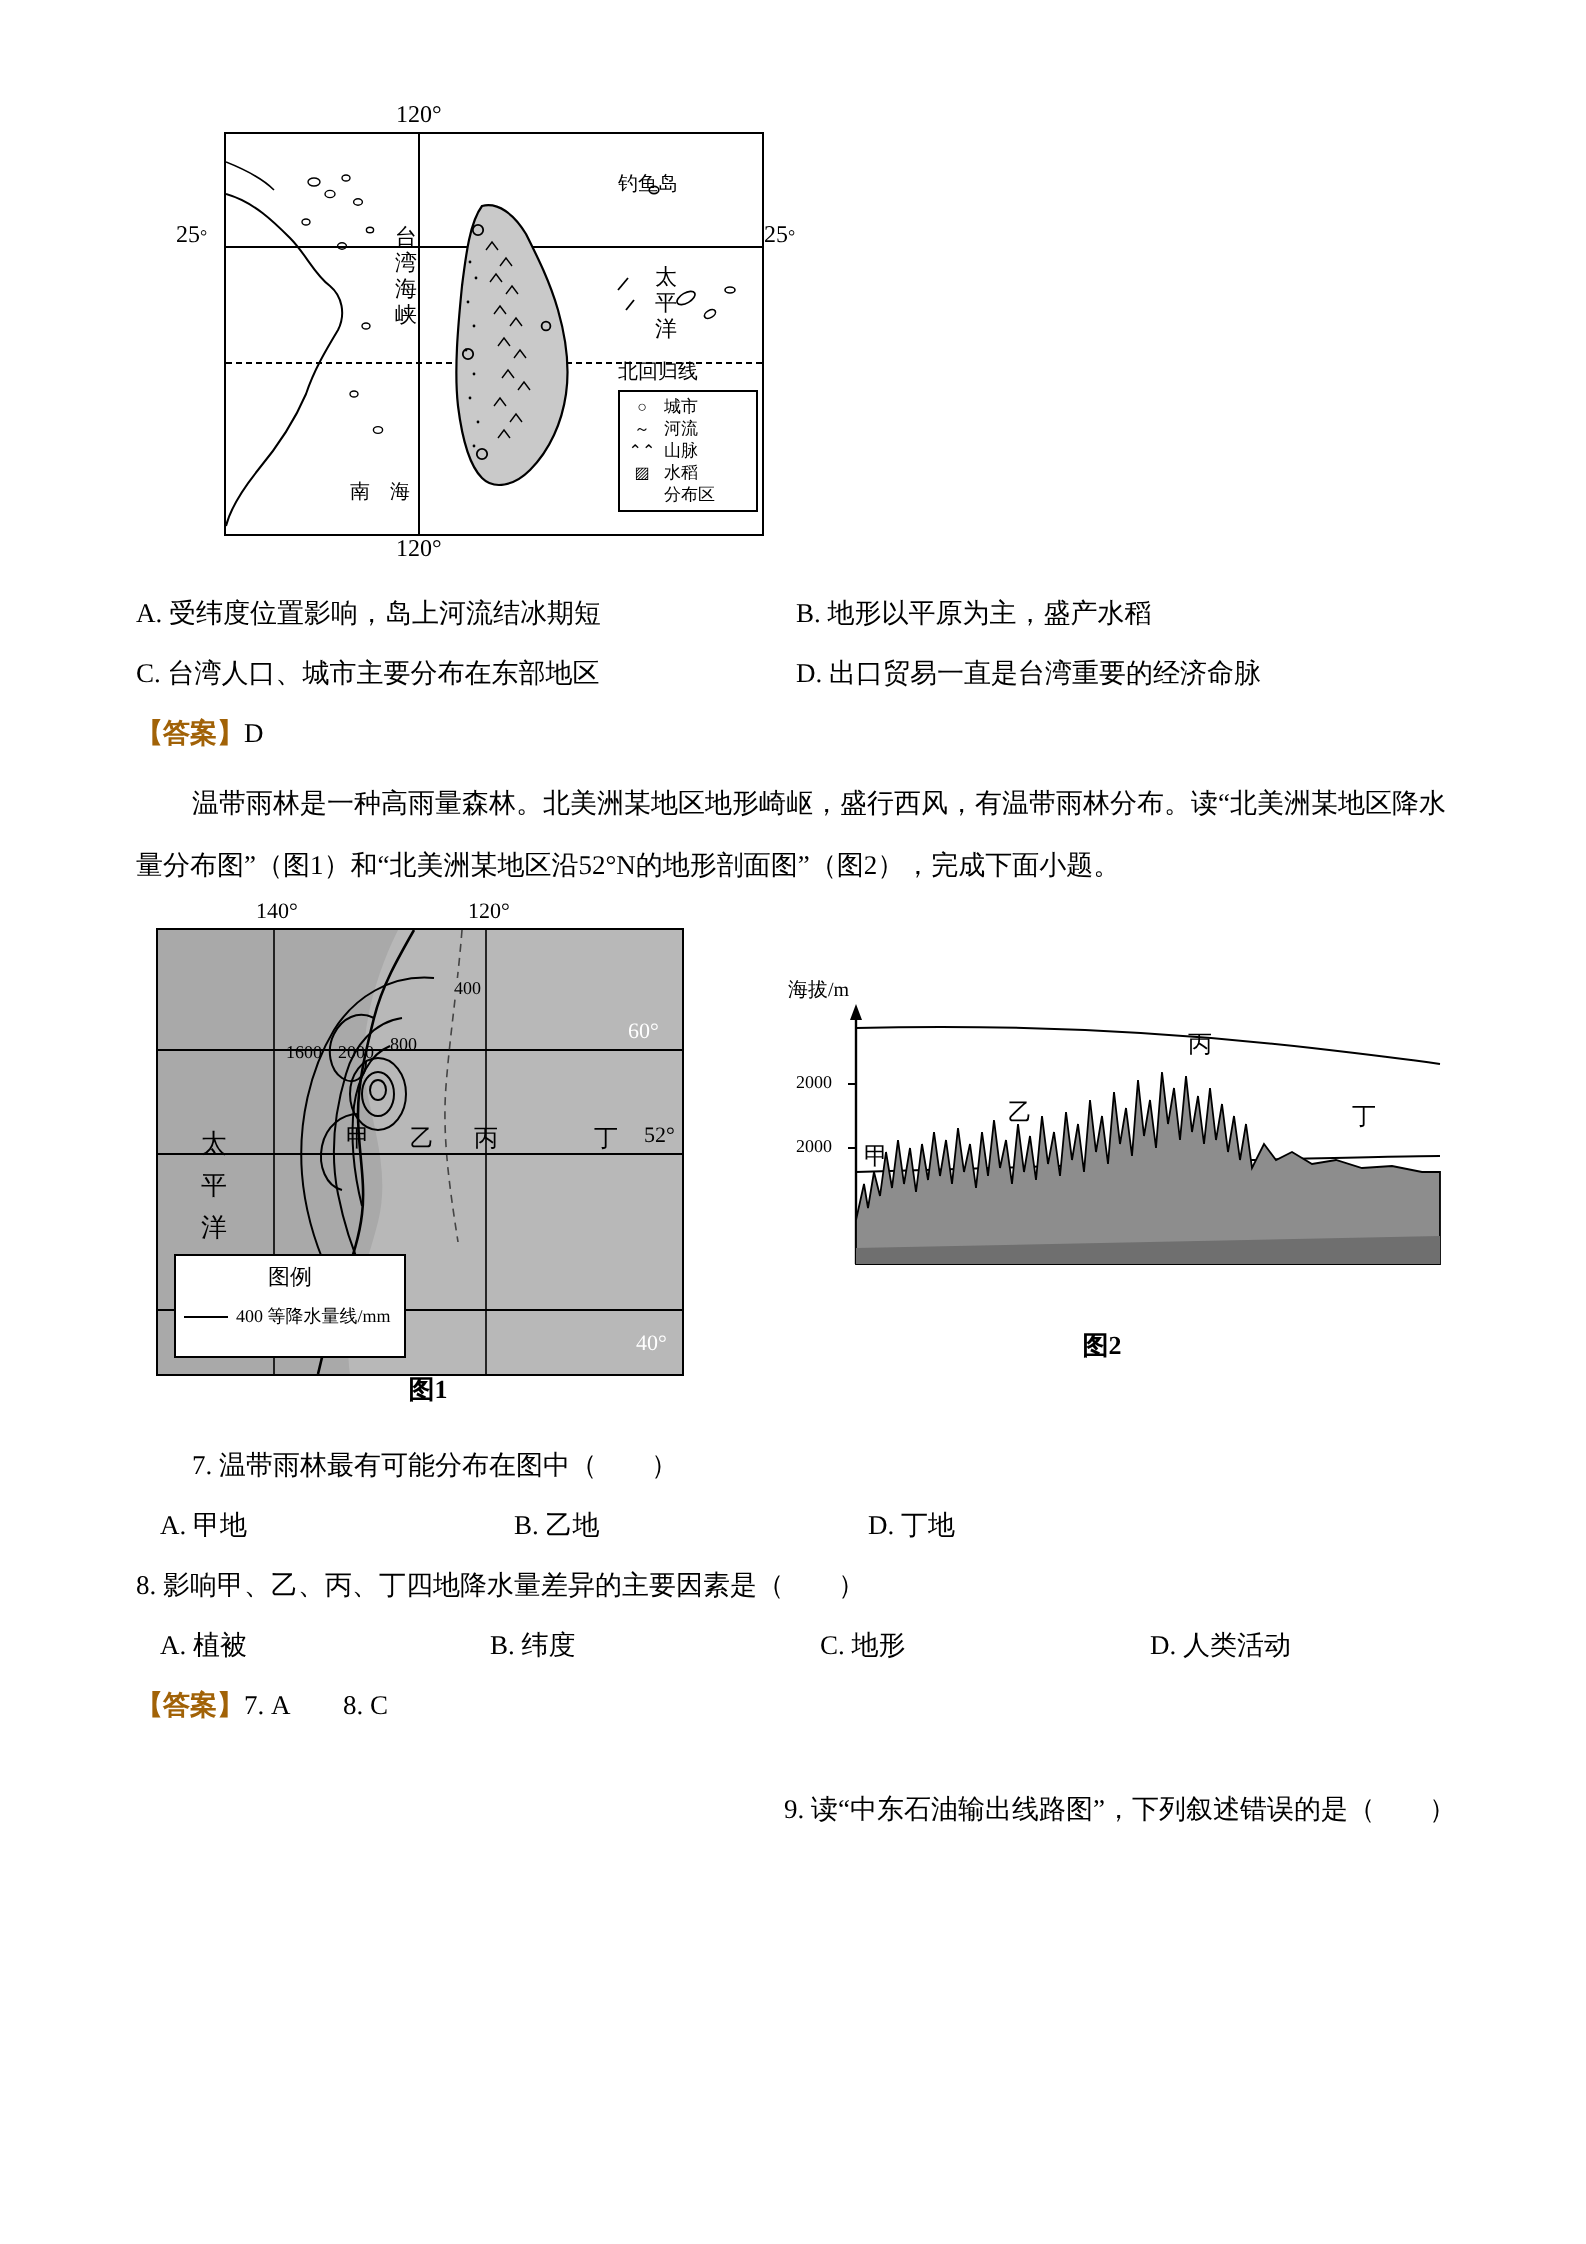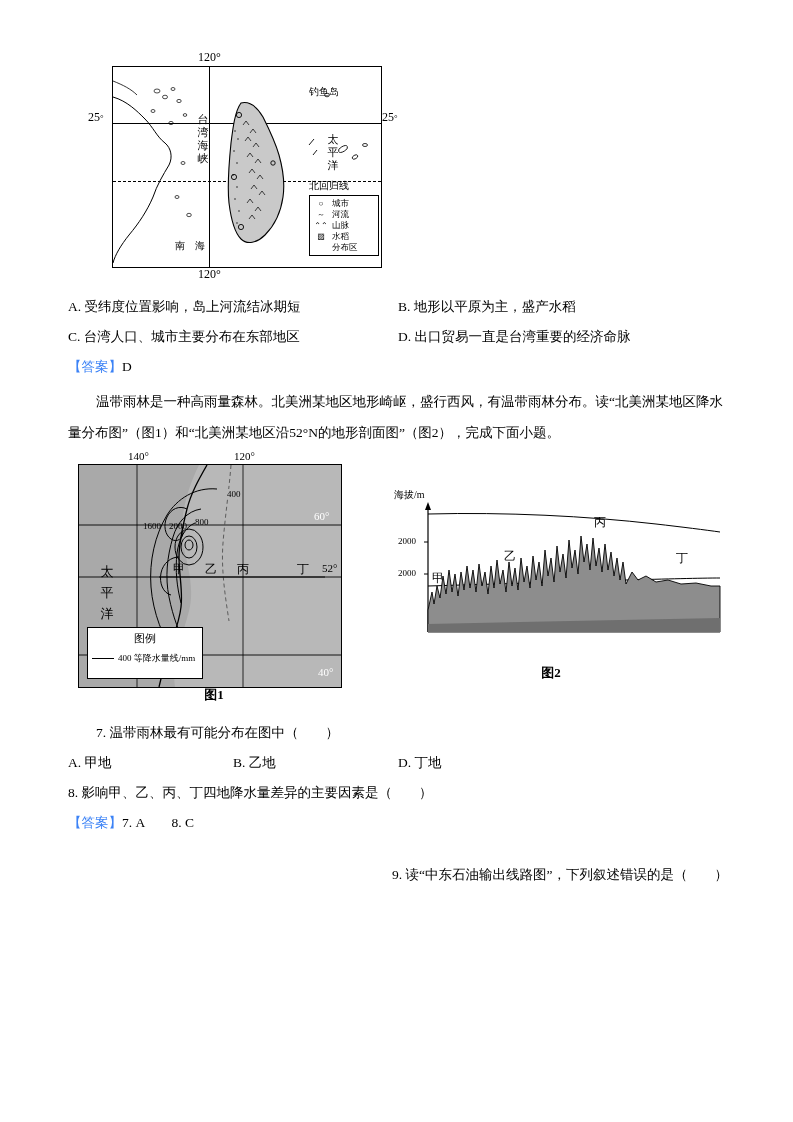--- a/index.html
+++ b/index.html
@@ -34,29 +34,29 @@
     line-height: 30px;
     font-family: "Liberation Serif", serif;
     color: #000;
   }
   .indent { text-indent: 28px; }
   .answer {
     font-size: 13.5px;
     line-height: 30px;
     color: #000;
   }
-  .answer .tag { color: #3b82f6; font-weight: normal; }
+  .answer .tag { color: #a16207; font-weight: bold; }
 
   .opt-row {
     display: flex;
     font-size: 13.5px;
     line-height: 30px;
   }
   .opt-row.two > div { width: 50%; }
-  .opt-row.four > div { width: 25%; }
+  .opt-row.four > div { width: 25%; margin-left: 12px; }
 
   
   .fig-taiwan {
     position: relative;
     margin: 8px 0 0 18px;
     width: 320px;
     height: 230px;
   }
   .tw-box {
     position: absolute;
@@ -377,20 +377,26 @@
     </div>
 
     <div class="q-text" style="margin-top:2px;margin-left:28px;">7. 温带雨林最有可能分布在图中（　　）</div>
     <div class="opt-row four">
       <div class="q-text">A. 甲地</div>
       <div class="q-text">B. 乙地</div>
       <div class="q-text">D. 丁地</div>
     </div>
 
     <div class="q-text">8. 影响甲、乙、丙、丁四地降水量差异的主要因素是（　　）</div>
+    <div class="opt-row four">
+      <div class="q-text">A. 植被</div>
+      <div class="q-text">B. 纬度</div>
+      <div class="q-text">C. 地形</div>
+      <div class="q-text">D. 人类活动</div>
+    </div>
 
     <div class="answer">
       <span class="tag">【答案】</span><span>7. A　　8. C</span>
     </div>
 
     <div class="q-text" style="margin-top:22px;text-align:right;">9. 读“中东石油输出线路图”，下列叙述错误的是（　　）</div>
 
   </div>
 </div>
 

